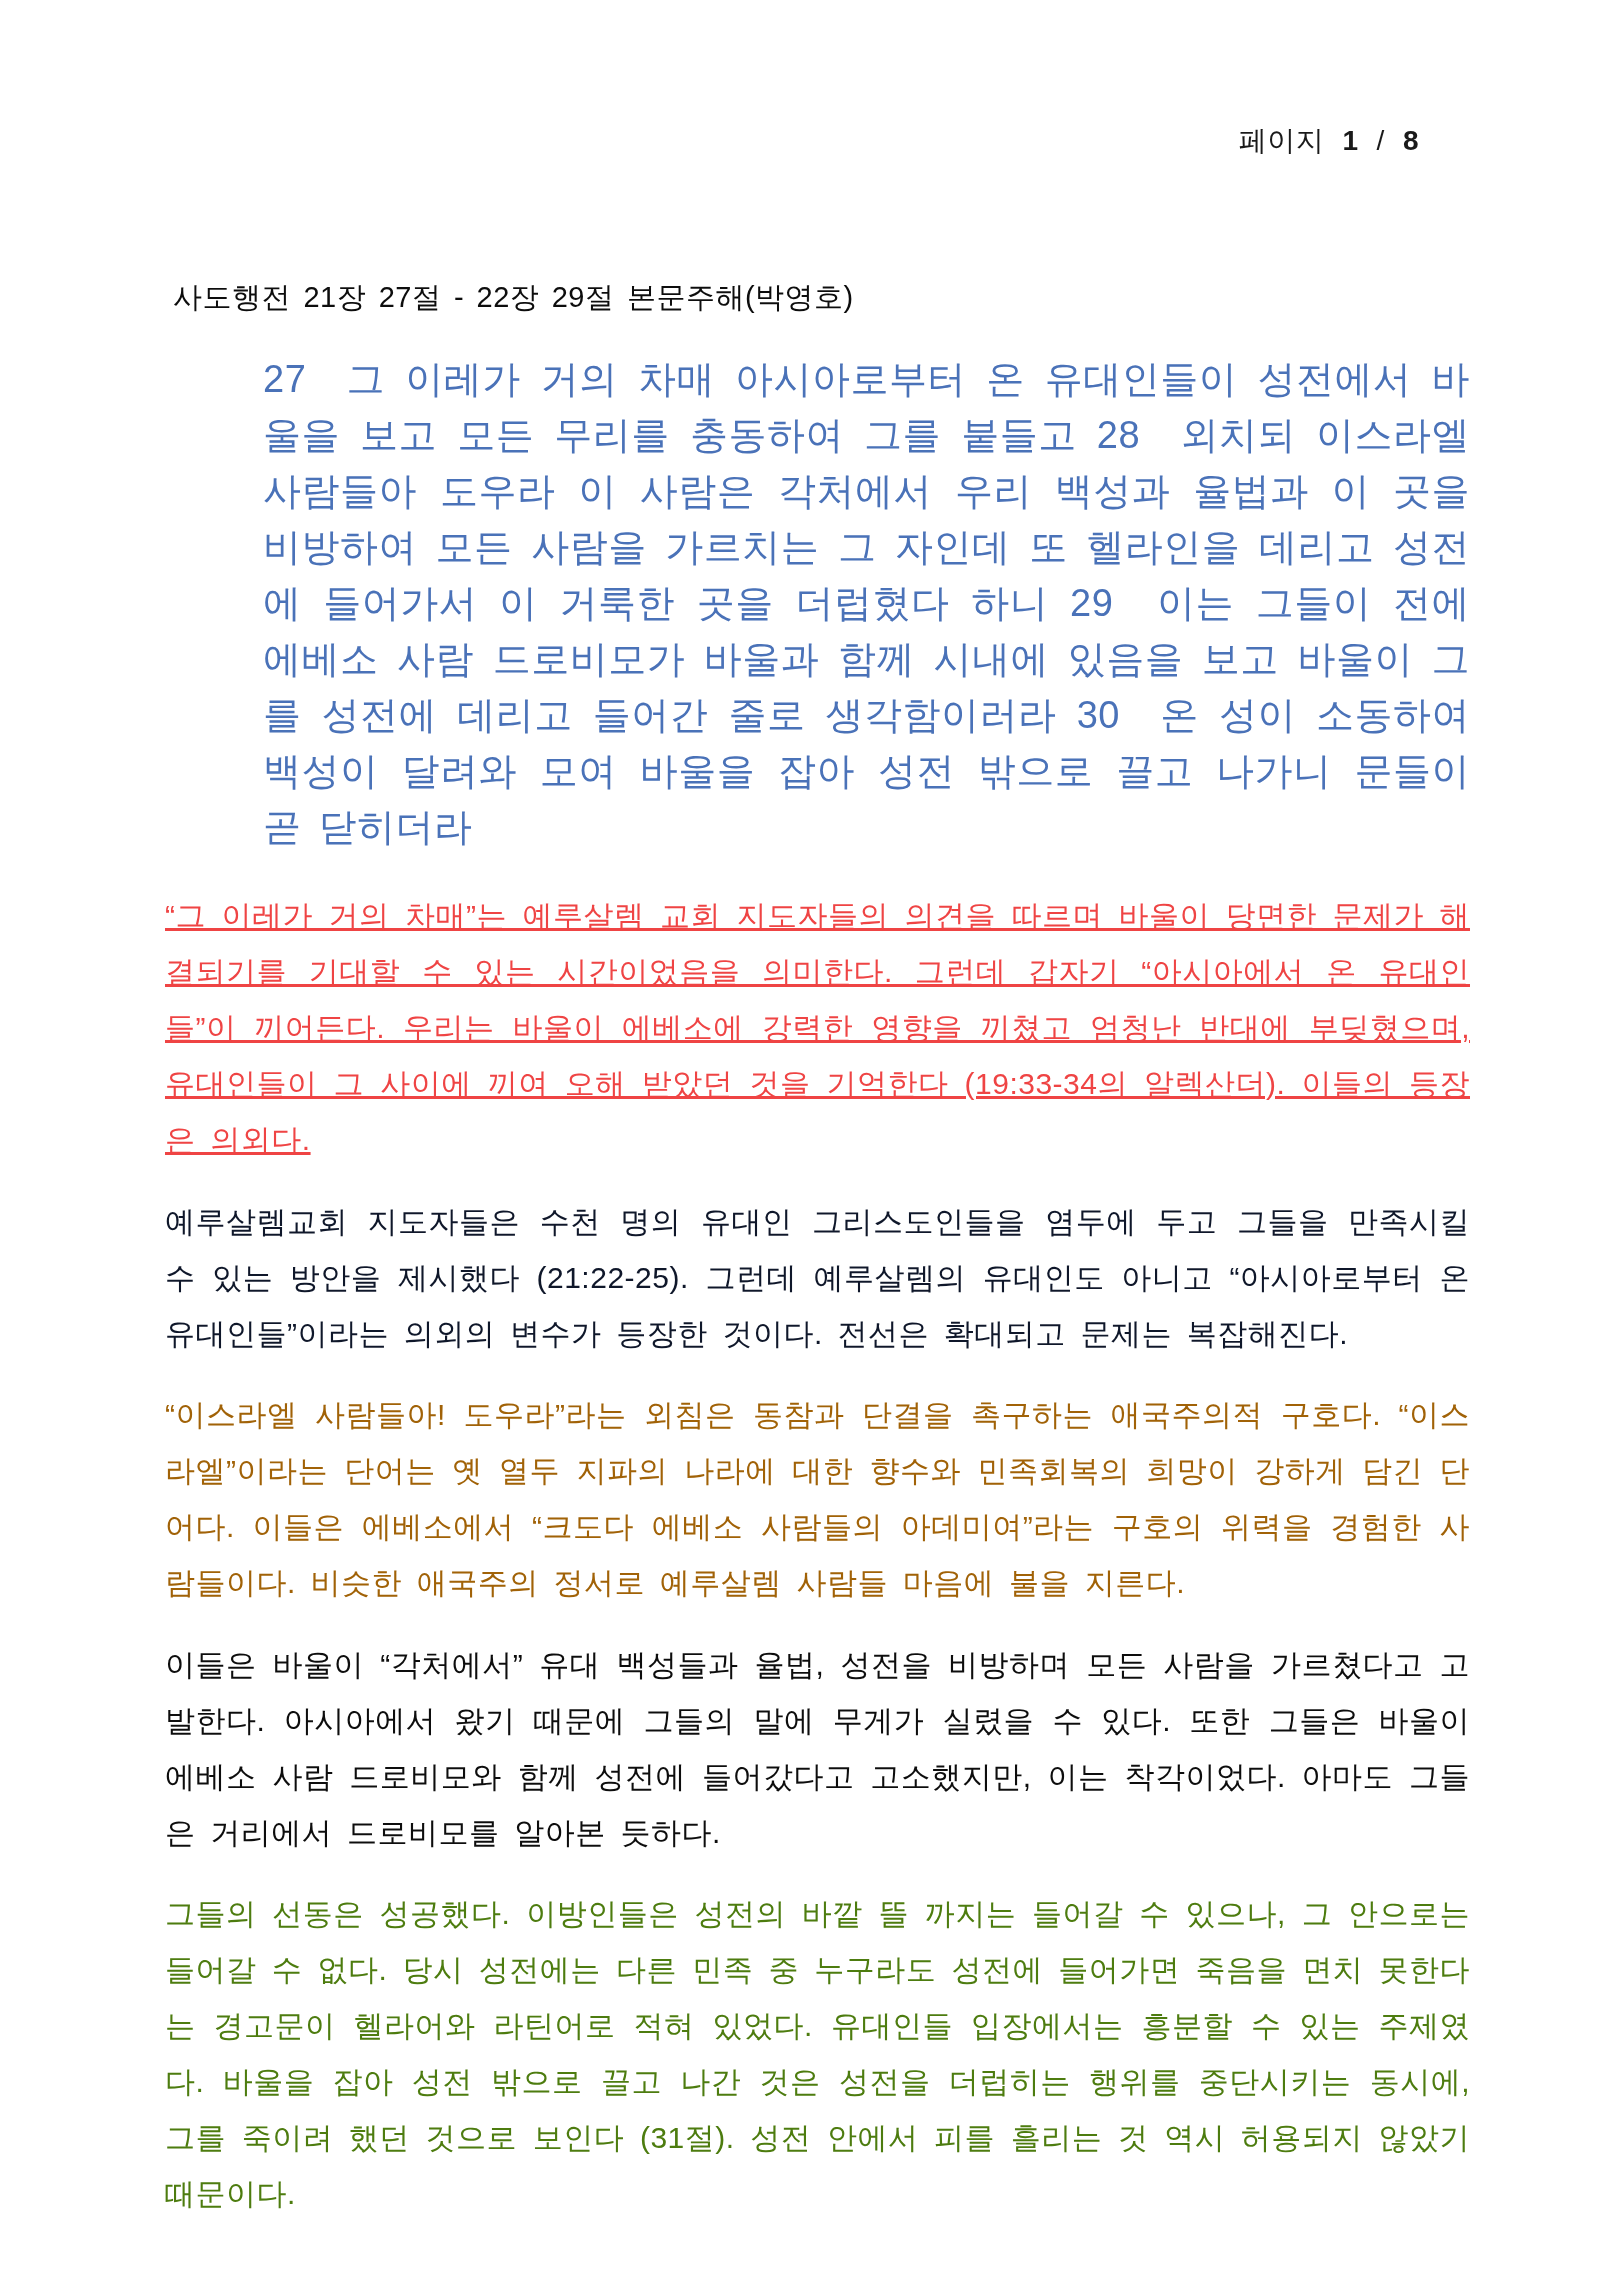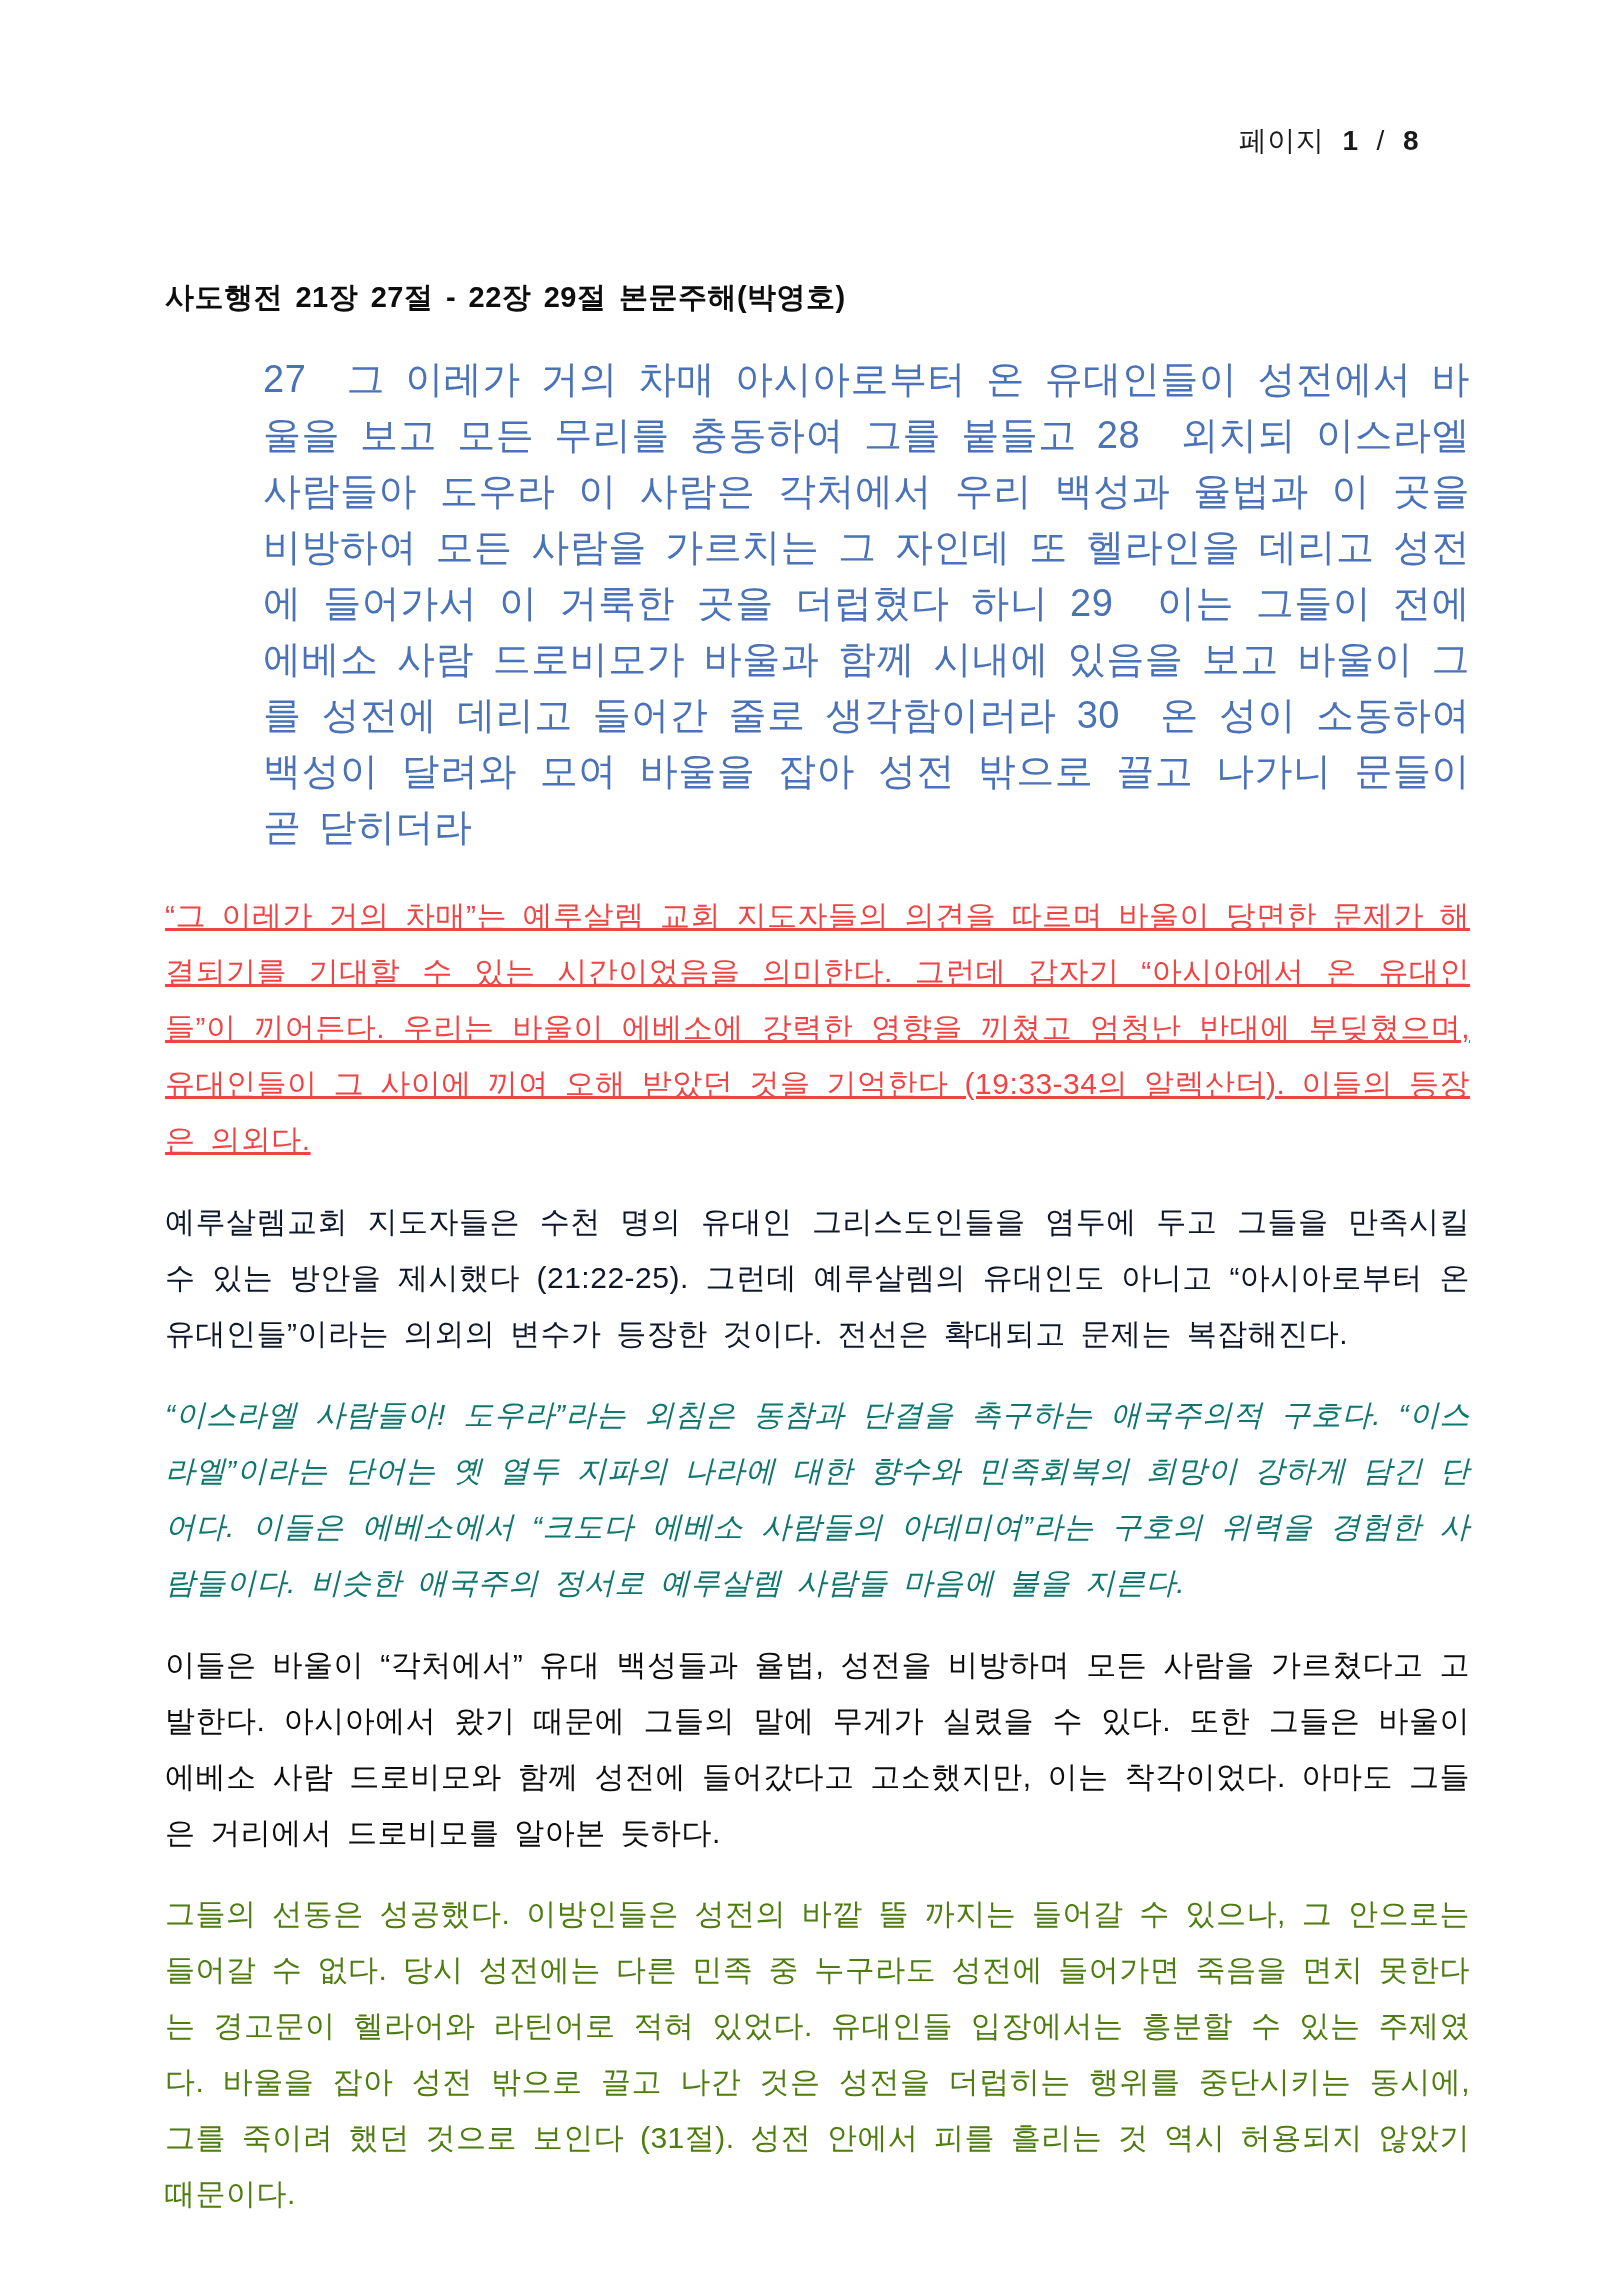--- a/index.html
+++ b/index.html
@@ -26,23 +26,23 @@
     right: 202px;
     font-size: 28px;
     letter-spacing: 0.5px;
     color: #1a1a1a;
     white-space: nowrap;
   }
   .page-header span { margin-left: 9.8px; }
   .page-header span:first-child { margin-left: 0; }
   .page-header .bold { font-weight: bold; }
   .doc-title {
-    margin: 277px 0 33px 0;
+    margin: 277px 0 33px 8px;
     font-size: 29px;
-    font-weight: bold;
+    font-weight: normal;
     letter-spacing: 0.5px;
     word-spacing: 3.9px;
     color: #0d0d0d;
     line-height: 41px;
   }
   .scripture {
     margin: 0 0 33px 98px;
     font-size: 38px;
     line-height: 56px;
     text-align: justify;
@@ -70,18 +70,18 @@
     <span>/</span>
     <span class="bold">8</span>
   </div>
 
   <h1 class="doc-title">사도행전 21장 27절 - 22장 29절 본문주해(박영호)</h1>
 
   <div class="scripture" style="color: rgb(74, 114, 184);">27&nbsp; 그 이레가 거의 차매 아시아로부터 온 유대인들이 성전에서 바울을 보고 모든 무리를 충동하여 그를 붙들고 28&nbsp; 외치되 이스라엘 사람들아 도우라 이 사람은 각처에서 우리 백성과 율법과 이 곳을 비방하여 모든 사람을 가르치는 그 자인데 또 헬라인을 데리고 성전에 들어가서 이 거룩한 곳을 더럽혔다 하니 29&nbsp; 이는 그들이 전에 에베소 사람 드로비모가 바울과 함께 시내에 있음을 보고 바울이 그를 성전에 데리고 들어간 줄로 생각함이러라 30&nbsp; 온 성이 소동하여 백성이 달려와 모여 바울을 잡아 성전 밖으로 끌고 나가니 문들이 곧 닫히더라</div>
 
   <p class="para" style="color: #ef4444; text-decoration: underline;">“그 이레가 거의 차매”는 예루살렘 교회 지도자들의 의견을 따르며 바울이 당면한 문제가 해결되기를 기대할 수 있는 시간이었음을 의미한다. 그런데 갑자기 “아시아에서 온 유대인들”이 끼어든다. 우리는 바울이 에베소에 강력한 영향을 끼쳤고 엄청난 반대에 부딪혔으며, 유대인들이 그 사이에 끼여 오해 받았던 것을 기억한다 (19:33-34의 알렉산더). 이들의 등장은 의외다.</p>
   <p class="para" style="color: #0f172a;">예루살렘교회 지도자들은 수천 명의 유대인 그리스도인들을 염두에 두고 그들을 만족시킬 수 있는 방안을 제시했다 (21:22-25). 그런데 예루살렘의 유대인도 아니고 “아시아로부터 온 유대인들”이라는 의외의 변수가 등장한 것이다. 전선은 확대되고 문제는 복잡해진다.</p>
-  <p class="para" style="color: #0f766e; font-style: italic;">“이스라엘 사람들아! 도우라”라는 외침은 동참과 단결을 촉구하는 애국주의적 구호다. “이스라엘”이라는 단어는 옛 열두 지파의 나라에 대한 향수와 민족회복의 희망이 강하게 담긴 단어다. 이들은 에베소에서 “크도다 에베소 사람들의 아데미여”라는 구호의 위력을 경험한 사람들이다. 비슷한 애국주의 정서로 예루살렘 사람들 마음에 불을 지른다.</p>
+  <p class="para" style="color: #a16207;">“이스라엘 사람들아! 도우라”라는 외침은 동참과 단결을 촉구하는 애국주의적 구호다. “이스라엘”이라는 단어는 옛 열두 지파의 나라에 대한 향수와 민족회복의 희망이 강하게 담긴 단어다. 이들은 에베소에서 “크도다 에베소 사람들의 아데미여”라는 구호의 위력을 경험한 사람들이다. 비슷한 애국주의 정서로 예루살렘 사람들 마음에 불을 지른다.</p>
   <p class="para" style="color: rgb(13, 13, 13);">이들은 바울이 “각처에서” 유대 백성들과 율법, 성전을 비방하며 모든 사람을 가르쳤다고 고발한다. 아시아에서 왔기 때문에 그들의 말에 무게가 실렸을 수 있다. 또한 그들은 바울이 에베소 사람 드로비모와 함께 성전에 들어갔다고 고소했지만, 이는 착각이었다. 아마도 그들은 거리에서 드로비모를 알아본 듯하다.</p>
   <p class="para" style="color: #4d7c0f;">그들의 선동은 성공했다. 이방인들은 성전의 바깥 뜰 까지는 들어갈 수 있으나, 그 안으로는 들어갈 수 없다. 당시 성전에는 다른 민족 중 누구라도 성전에 들어가면 죽음을 면치 못한다는 경고문이 헬라어와 라틴어로 적혀 있었다. 유대인들 입장에서는 흥분할 수 있는 주제였다. 바울을 잡아 성전 밖으로 끌고 나간 것은 성전을 더럽히는 행위를 중단시키는 동시에, 그를 죽이려 했던 것으로 보인다 (31절). 성전 안에서 피를 흘리는 것 역시 허용되지 않았기 때문이다.</p>
 
 </div>
 
 
 </body></html>

